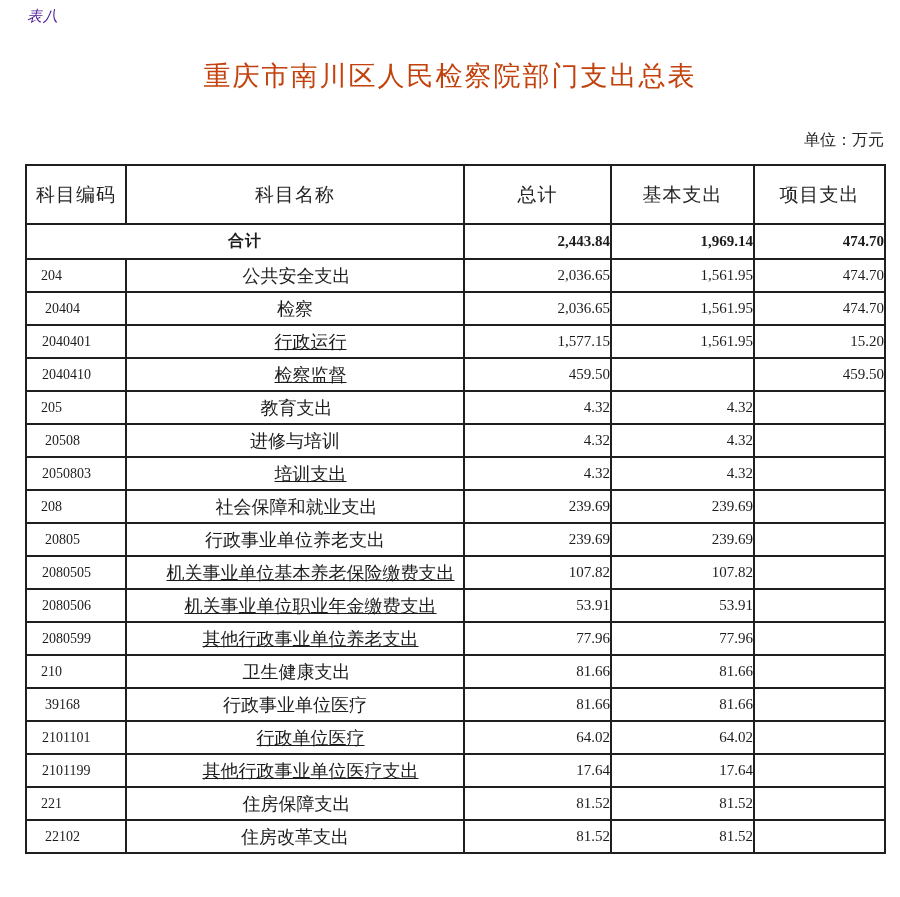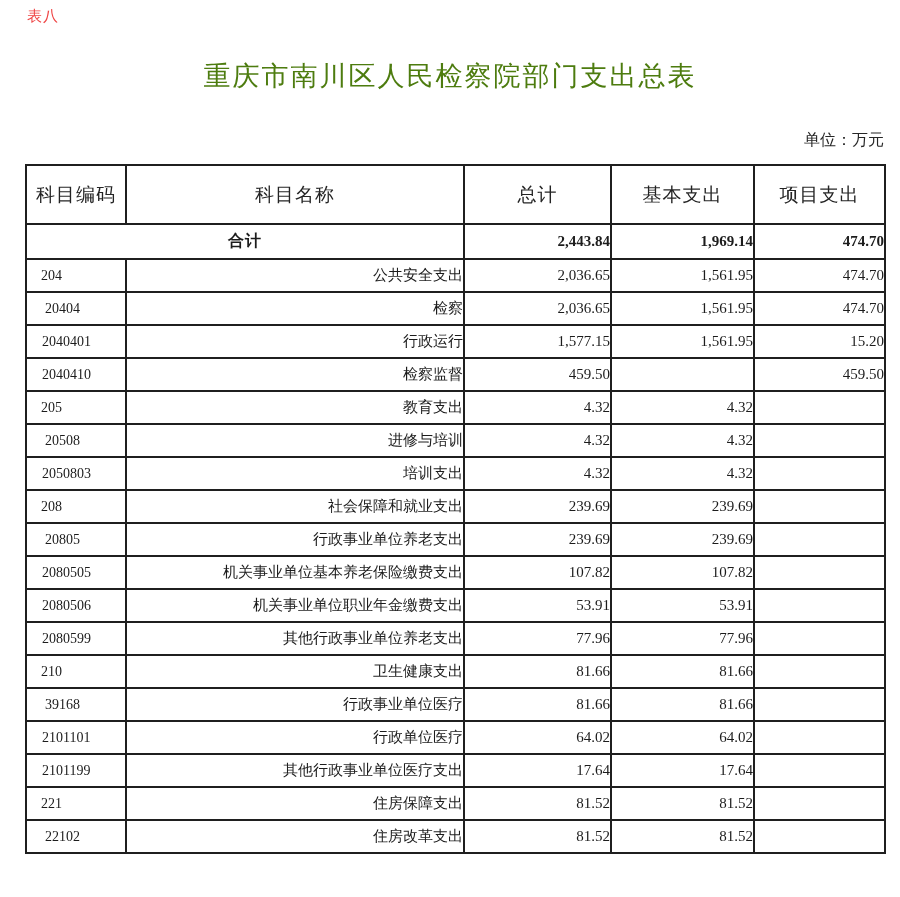--- a/index.html
+++ b/index.html
@@ -14,31 +14,32 @@
     font-family: "Liberation Serif", serif;
     color: #1c1c1c;
     overflow: hidden;
   }
   .sheet-label {
     position: absolute;
     left: 27px;
     top: 7px;
     font-size: 15px;
     letter-spacing: 1px;
-    color: #ef4444;
+    color: #4c1d95;
+    font-style: italic;
   }
   .page-title {
     position: absolute;
     left: 0;
     top: 58px;
     width: 900px;
     text-align: center;
     font-size: 27px;
     letter-spacing: 2px;
-    color: #4d7c0f;
+    color: #c2410c;
   }
   .unit-note {
     position: absolute;
     left: 25px;
     top: 130px;
     width: 859px;
     text-align: right;
     font-size: 16px;
     color: #262626;
   }
@@ -79,29 +80,29 @@
     padding-right: 7px;
     font-size: 15px;
     font-family: "Liberation Serif", serif;
   }
   tr.total-row td.num { font-weight: bold; }
   td.code {
     font-size: 14px;
     text-align: left;
   }
   td.name {
-    font-size: 15px;
-    text-align: right;
+    font-size: 18px;
+    text-align: center;
   }
   tr.lvl0 td.code { padding-left: 14px; }
   tr.lvl0 td.name { padding-left: 3px; }
   tr.lvl1 td.code { padding-left: 18px; }
   tr.lvl1 td.name { }
   tr.lvl2 td.code { padding-left: 15px; }
-  tr.lvl2 td.name { padding-left: 31px; }
+  tr.lvl2 td.name { padding-left: 31px; text-decoration: underline; }
 </style>
 </head>
 <body>
 
 <div class="sheet-label">表八</div>
 
 <div class="page-title">重庆市南川区人民检察院部门支出总表</div>
 
 <div class="unit-note">单位：万元</div>
 

